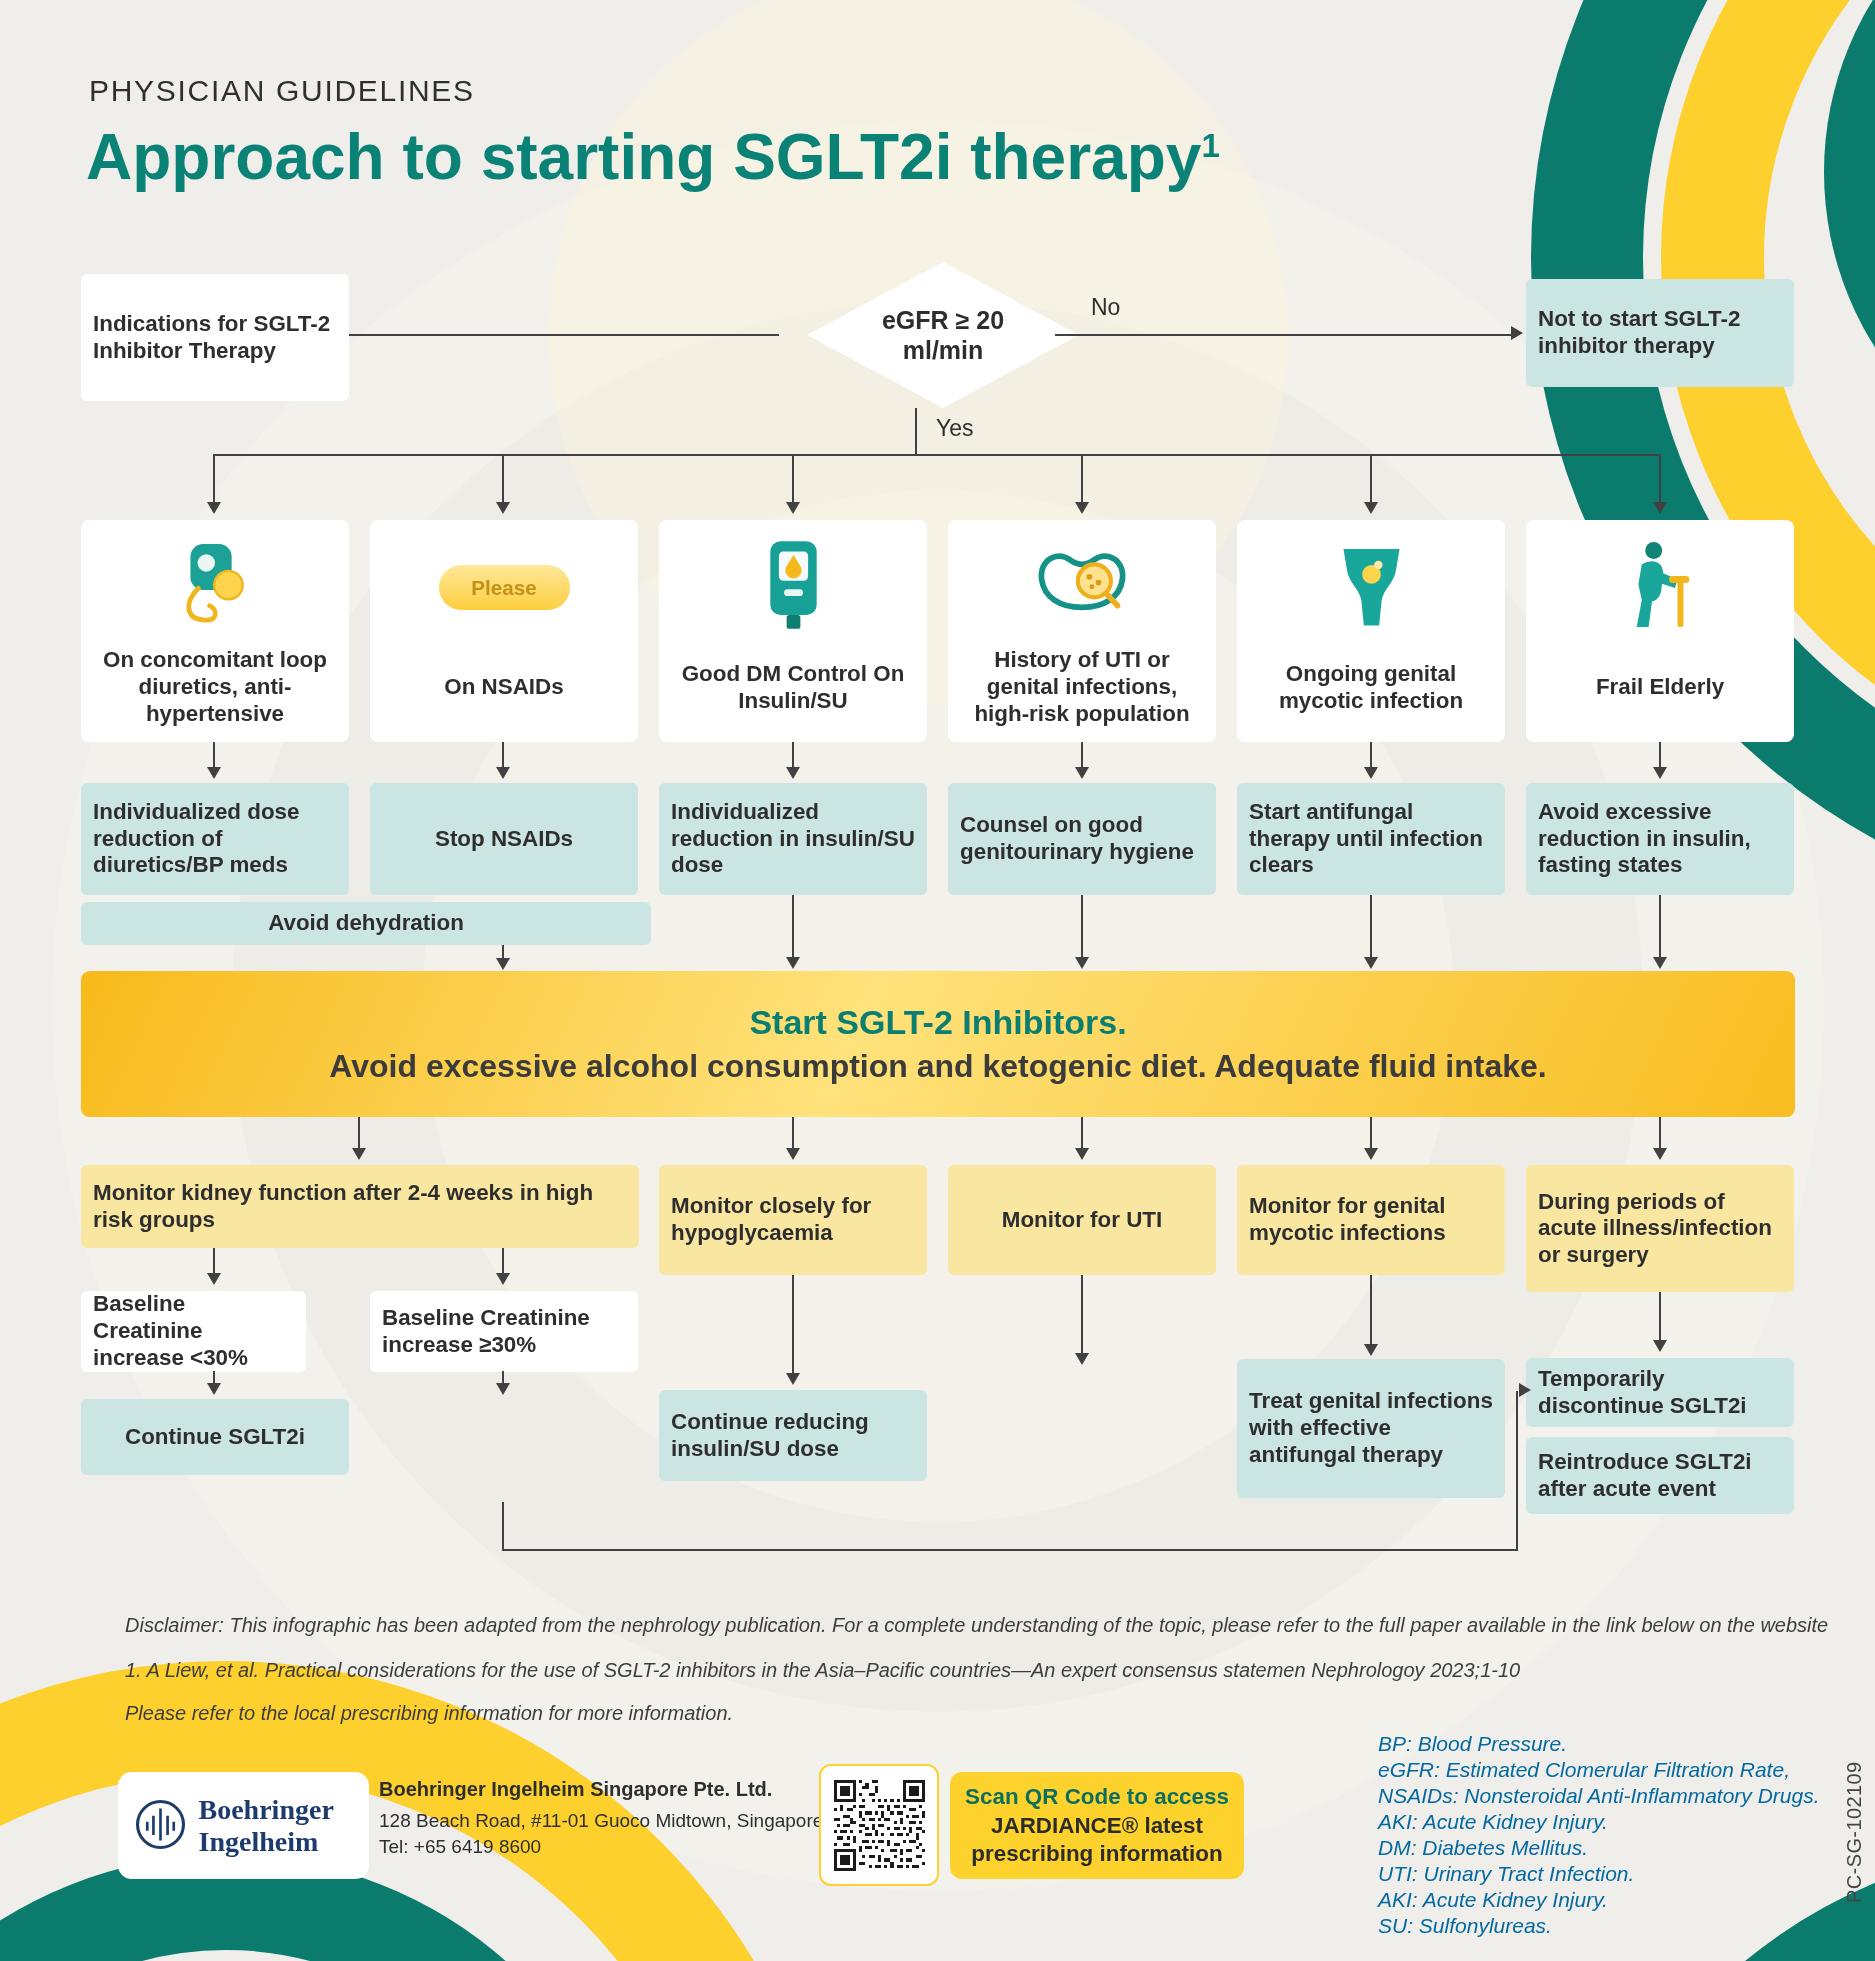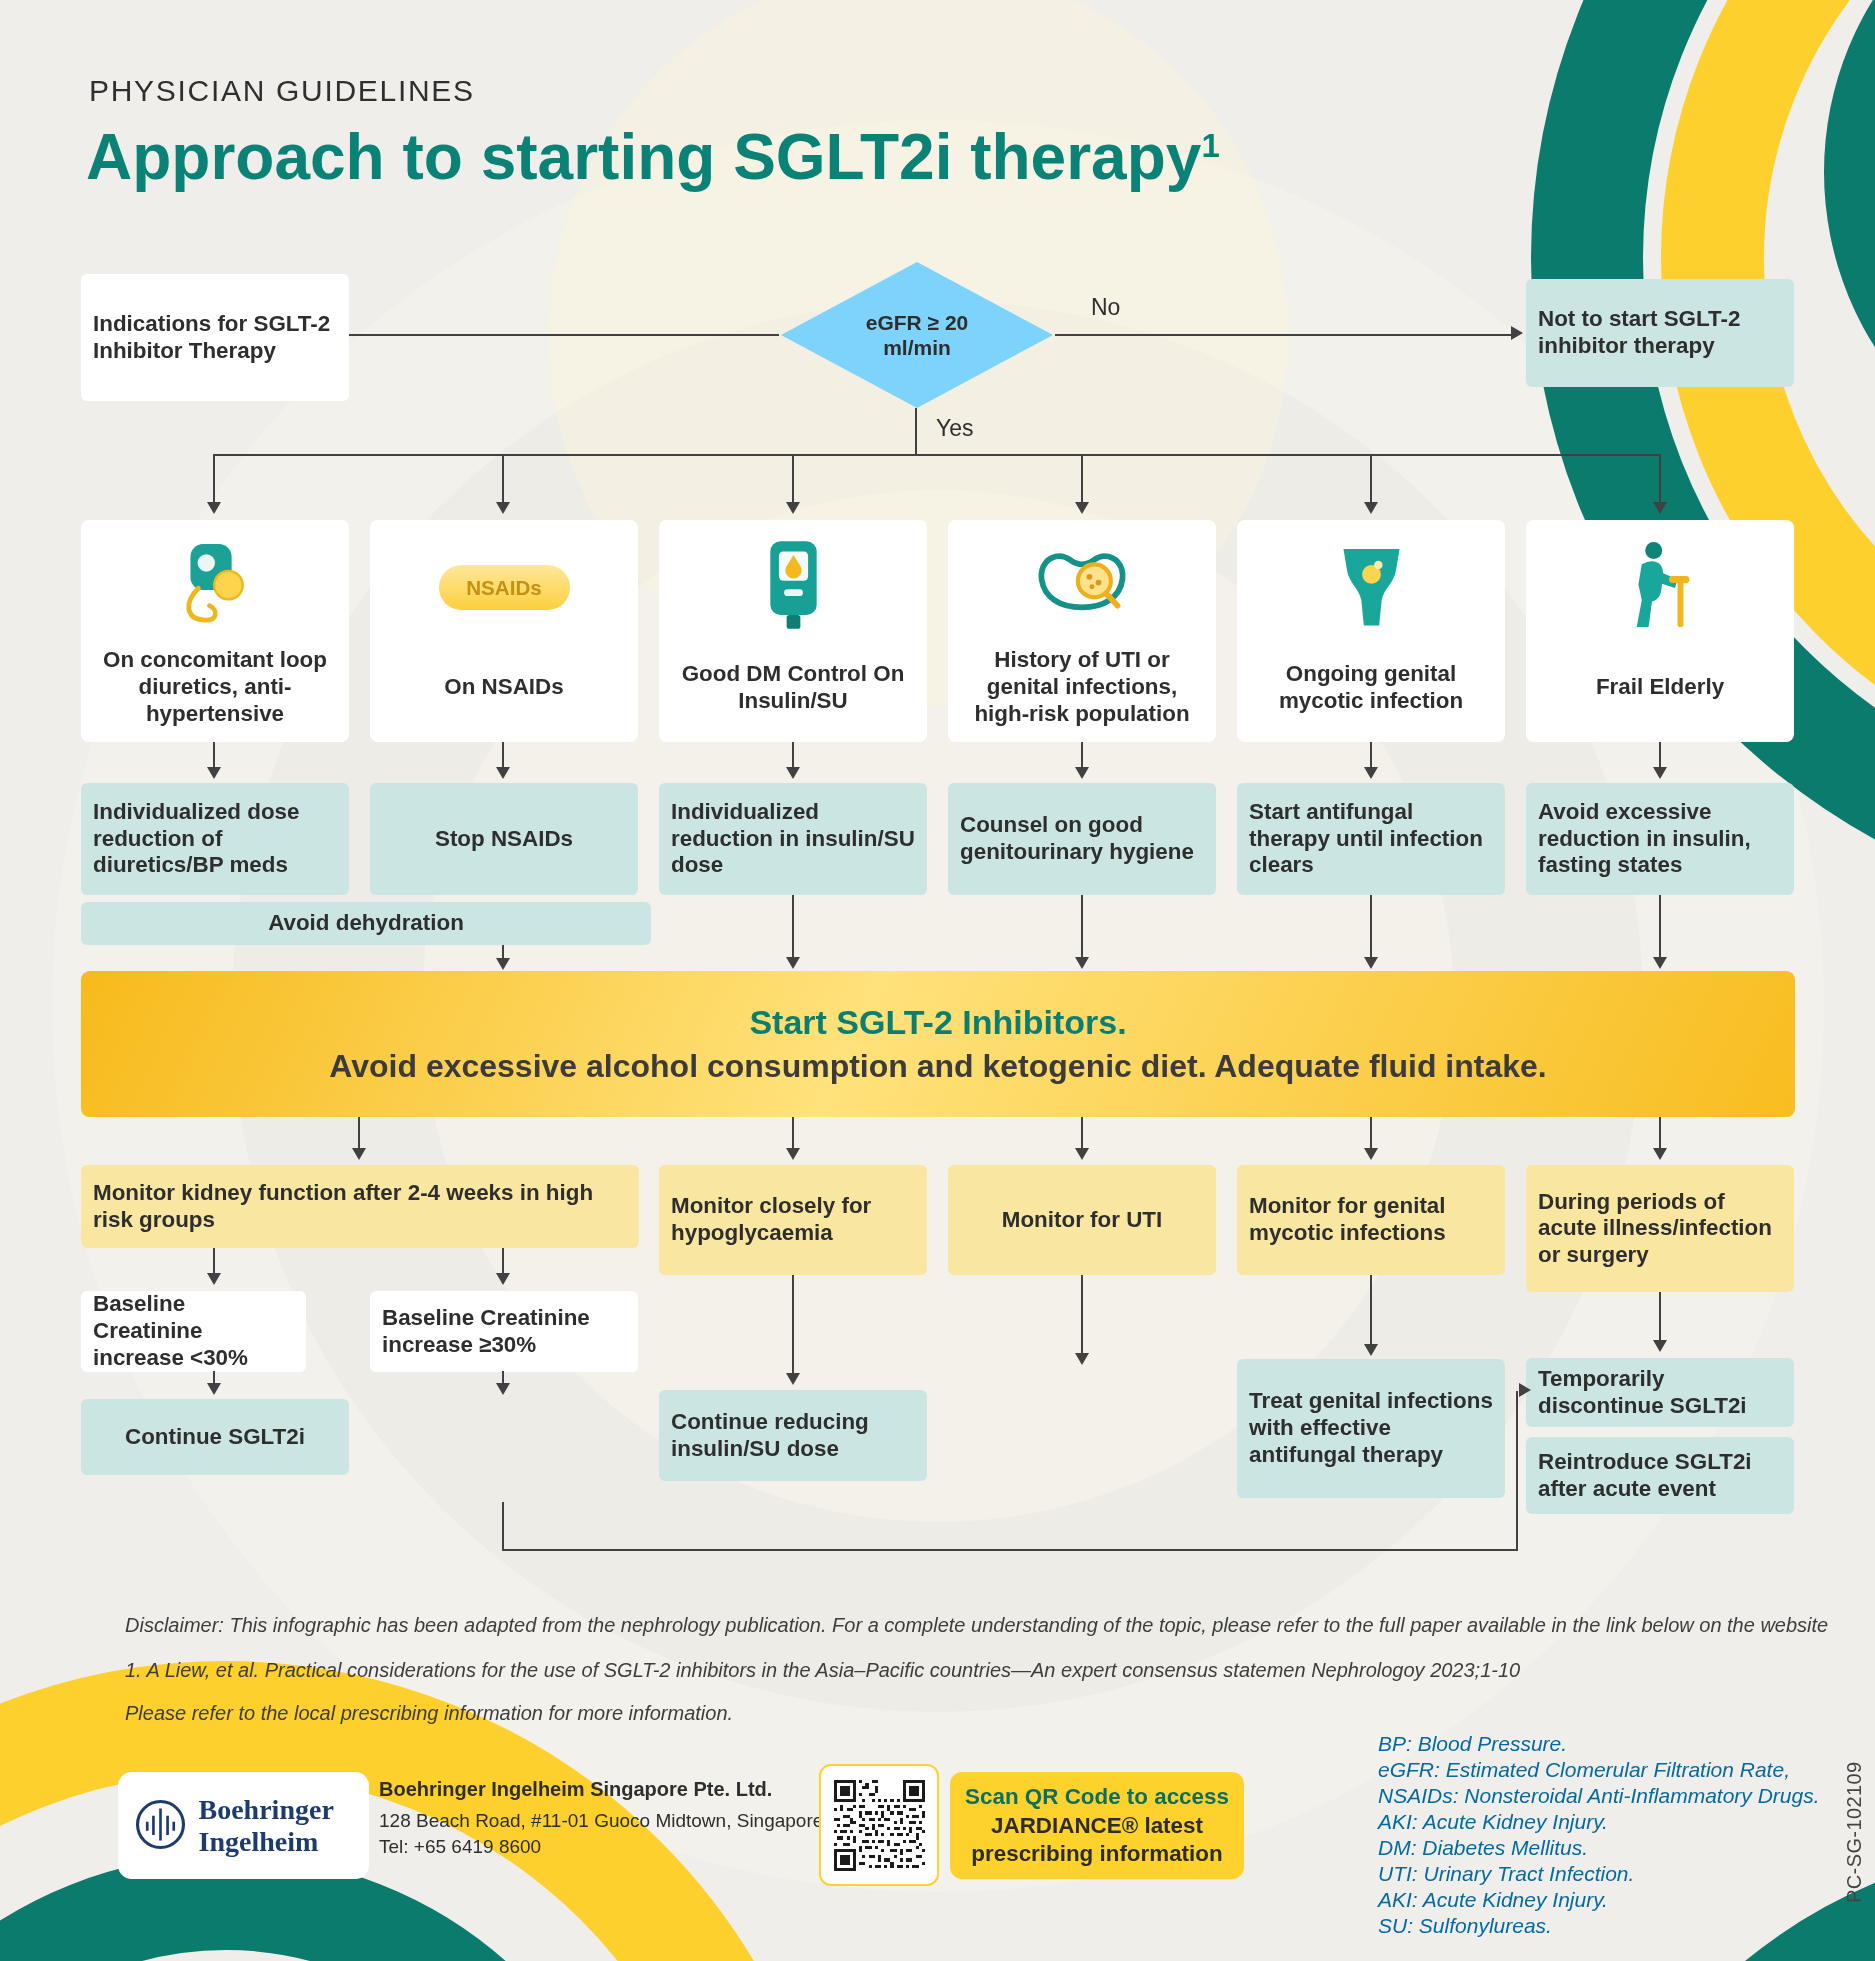--- a/index.html
+++ b/index.html
@@ -31,24 +31,24 @@
   .tealbox{background:#cbe5e3;}
   .ylbox{background:#f9e7a1;}
   .vl{position:absolute;width:0;border-left:2.6px solid #414141;}
   .hl{position:absolute;height:0;border-top:2.6px solid #414141;}
   .ah-d{position:absolute;width:0;height:0;border-left:7.7px solid transparent;border-right:7.7px solid transparent;border-top:12px solid #414141;}
   .ah-r{position:absolute;width:0;height:0;border-top:7.7px solid transparent;border-bottom:7.7px solid transparent;border-left:12px solid #414141;}
   .lbl{position:absolute;font-weight:400;font-size:23px;color:#2e2e2e;}
   
   #box-ind{left:81px;top:274px;width:268px;height:127px;}
   #l-ind{left:349px;top:334px;width:430px;}
-  #diamond{left:781px;top:262px;width:272px;height:146px;background:#7dd3fc;
+  #diamond{left:807px;top:262px;width:272px;height:146px;background:#ffffff;
            clip-path:polygon(50% 0,100% 50%,50% 100%,0 50%);
            display:flex;align-items:center;justify-content:center;text-align:center;
-           font-weight:700;font-size:21px;line-height:1.2;}
+           font-weight:700;font-size:25px;line-height:1.2;}
   #diamond span{width:155px;}
   #l-no{left:1055px;top:334px;width:458px;}
   #ah-no{left:1511px;top:326px;}
   #lbl-no{left:1091px;top:294px;}
   #l-yes{left:915px;top:408px;height:48px;}
   #lbl-yes{left:936px;top:415px;}
   #l-branch{left:214px;top:454px;width:1447px;}
   
   .cond{position:absolute;top:520px;width:268px;height:222px;background:#fff;border-radius:7.7px;
         box-sizing:border-box;display:flex;flex-direction:column;align-items:center;padding:13.8px 10.3px 8.6px;}
@@ -157,21 +157,21 @@
         <circle cx="82" cy="62" r="18" fill="#ffd44d"></circle>
         <circle cx="82" cy="62" r="18" fill="none" stroke="#f0b61e" stroke-width="3"></circle>
         <path d="M44 66 C 26 84, 28 104, 50 106 C 68 108, 70 94, 58 88" stroke="#f0b61e" stroke-width="6" fill="none" stroke-linecap="round"></path>
       </svg>
     </div>
     <div class="cl">On concomitant loop diuretics, anti-hypertensive</div>
   </div>
   <div class="cond" id="c2">
     <div class="ic">
       <div class="pill">
-          <span>NSAIDs</span>
+          <span>Please</span>
         </div>
     </div>
     <div class="cl">On NSAIDs</div>
   </div>
   <div class="cond" id="c3">
     <div class="ic">
       <svg width="95" height="103" viewBox="0 0 110 120">
         <rect x="28" y="6" width="54" height="86" rx="12" fill="#17a096"></rect>
         <rect x="38" y="18" width="34" height="34" rx="5" fill="#f4fbfa"></rect>
         <path d="M55 22 l8 13 a9.5 9.5 0 1 1 -16 0 z" fill="#f5b91e"></path>

